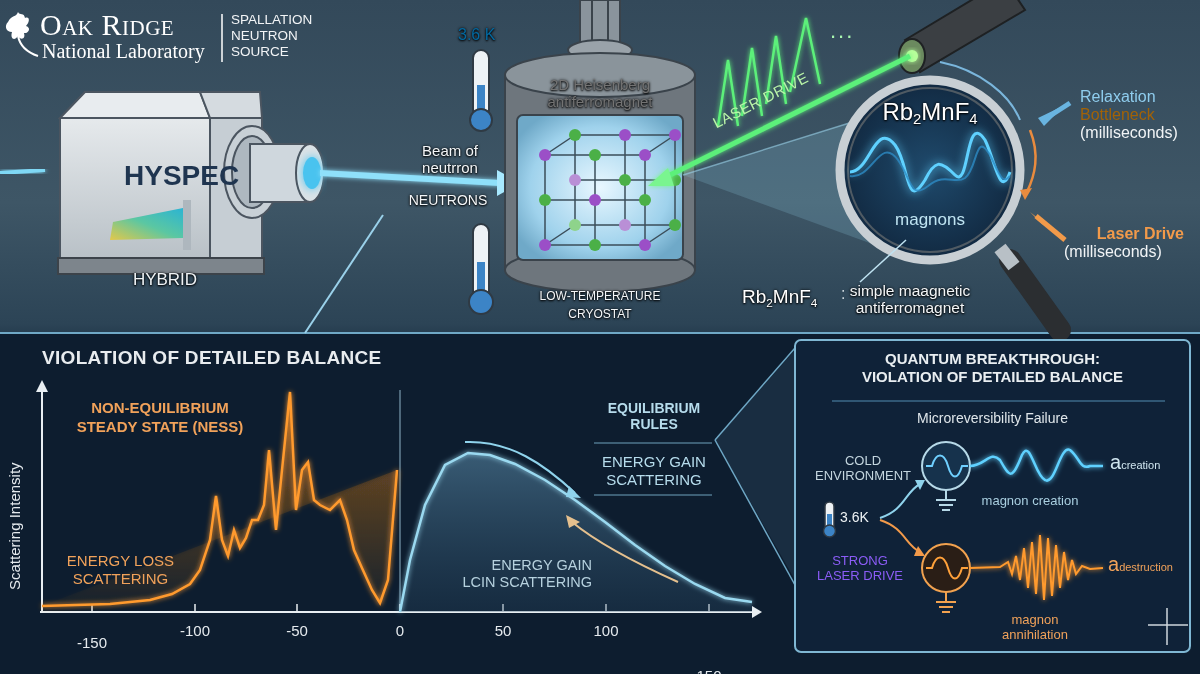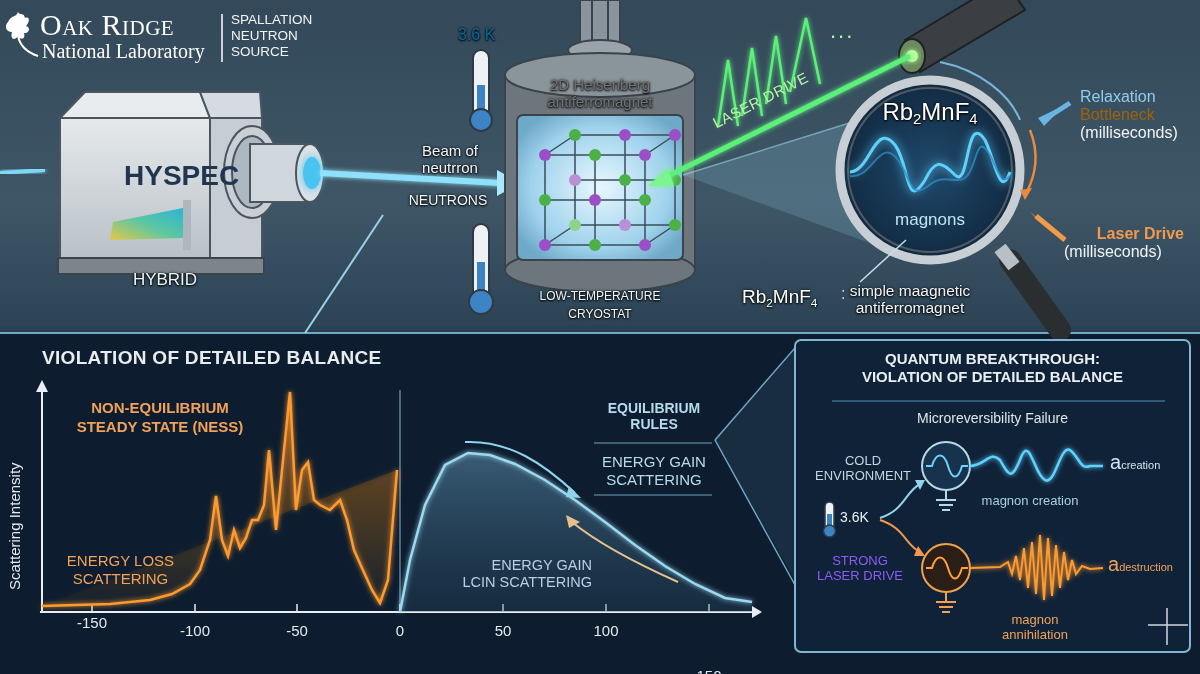--- a/index.html
+++ b/index.html
@@ -334,21 +334,21 @@
 <div class="abs center" style="left:592px; top:453px; width:124px; font-size:15px; line-height:18px; color:#b6dcec;">
   <div>ENERGY GAIN</div>
   <div>SCATTERING</div>
 </div>
 <div class="abs" style="left:452px; top:557px; width:140px; font-size:14.5px; line-height:17px; color:#b6d1de; text-align:right;">
   <div>ENERGY GAIN</div>
   <div>LCIN SCATTERING</div>
 </div>
 
 <div style="font-size:15px; color:#e5eaee;">
-  <div class="abs center" style="left:72px; top:614px; width:40px;">-150</div>
+  <div class="abs center" style="left:72px; top:634px; width:40px;">-150</div>
   <div class="abs center" style="left:175px; top:622px; width:40px;">-100</div>
   <div class="abs center" style="left:277px; top:622px; width:40px;">-50</div>
   <div class="abs center" style="left:380px; top:622px; width:40px;">0</div>
   <div class="abs center" style="left:483px; top:622px; width:40px;">50</div>
   <div class="abs center" style="left:586px; top:622px; width:40px;">100</div>
   <div class="abs center" style="left:689px; top:622px; width:40px;margin-top:45px;">150</div>
 </div>
 <div class="abs center" style="left:250px; top:644px; width:300px; font-size:12px; color:#14532d;margin-top:44px;">Energy Transfer (meV)</div>
 
 <div class="abs center bold" style="left:800px; top:350px; width:385px; font-size:15px; line-height:18px; color:#e9eef1;">

